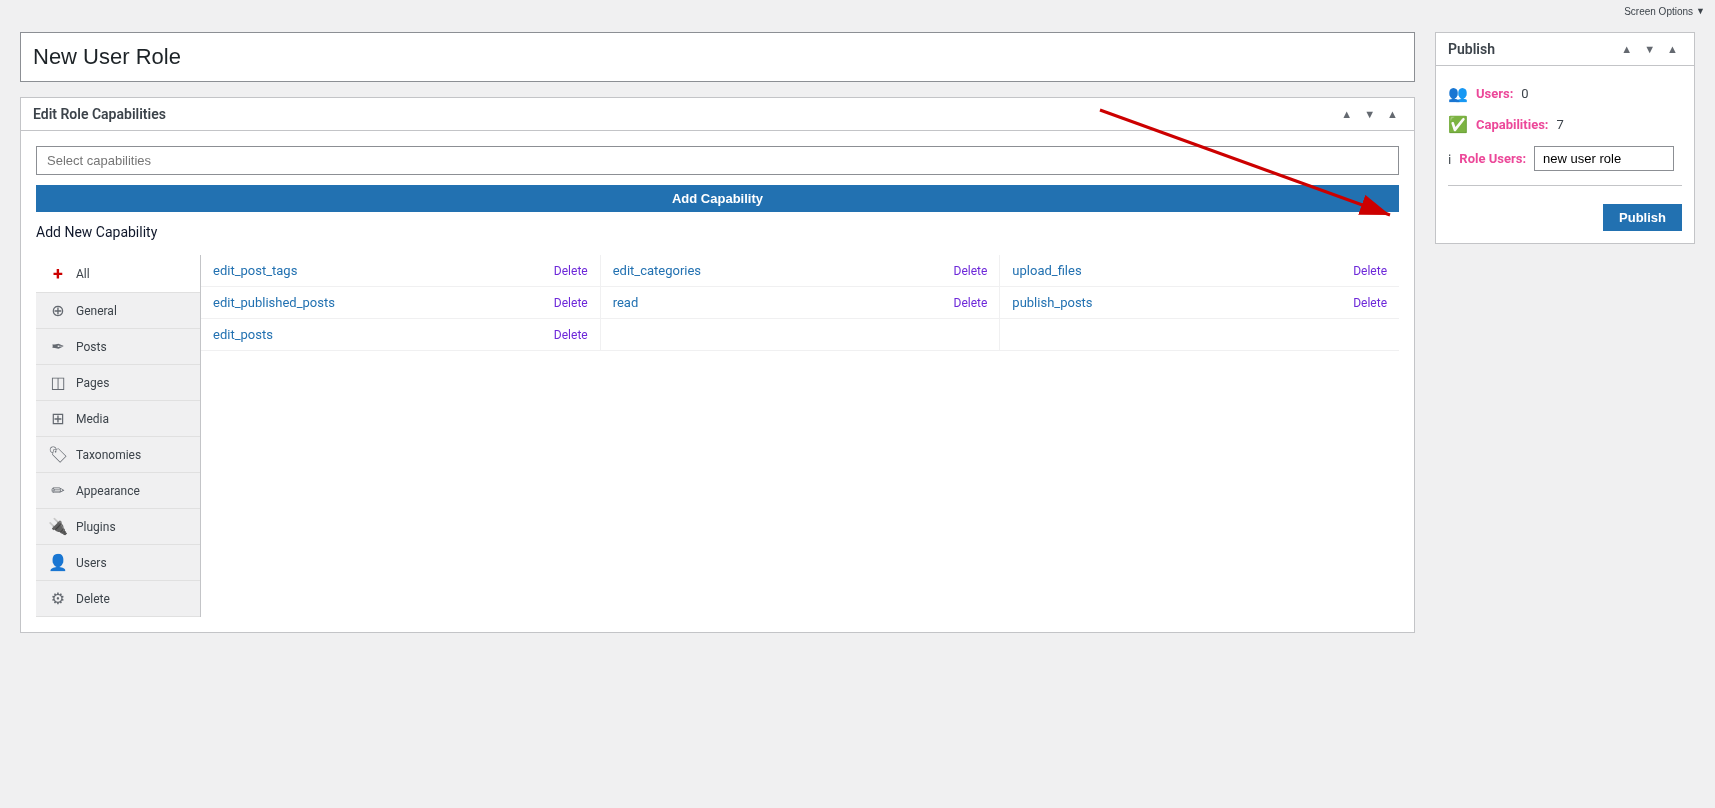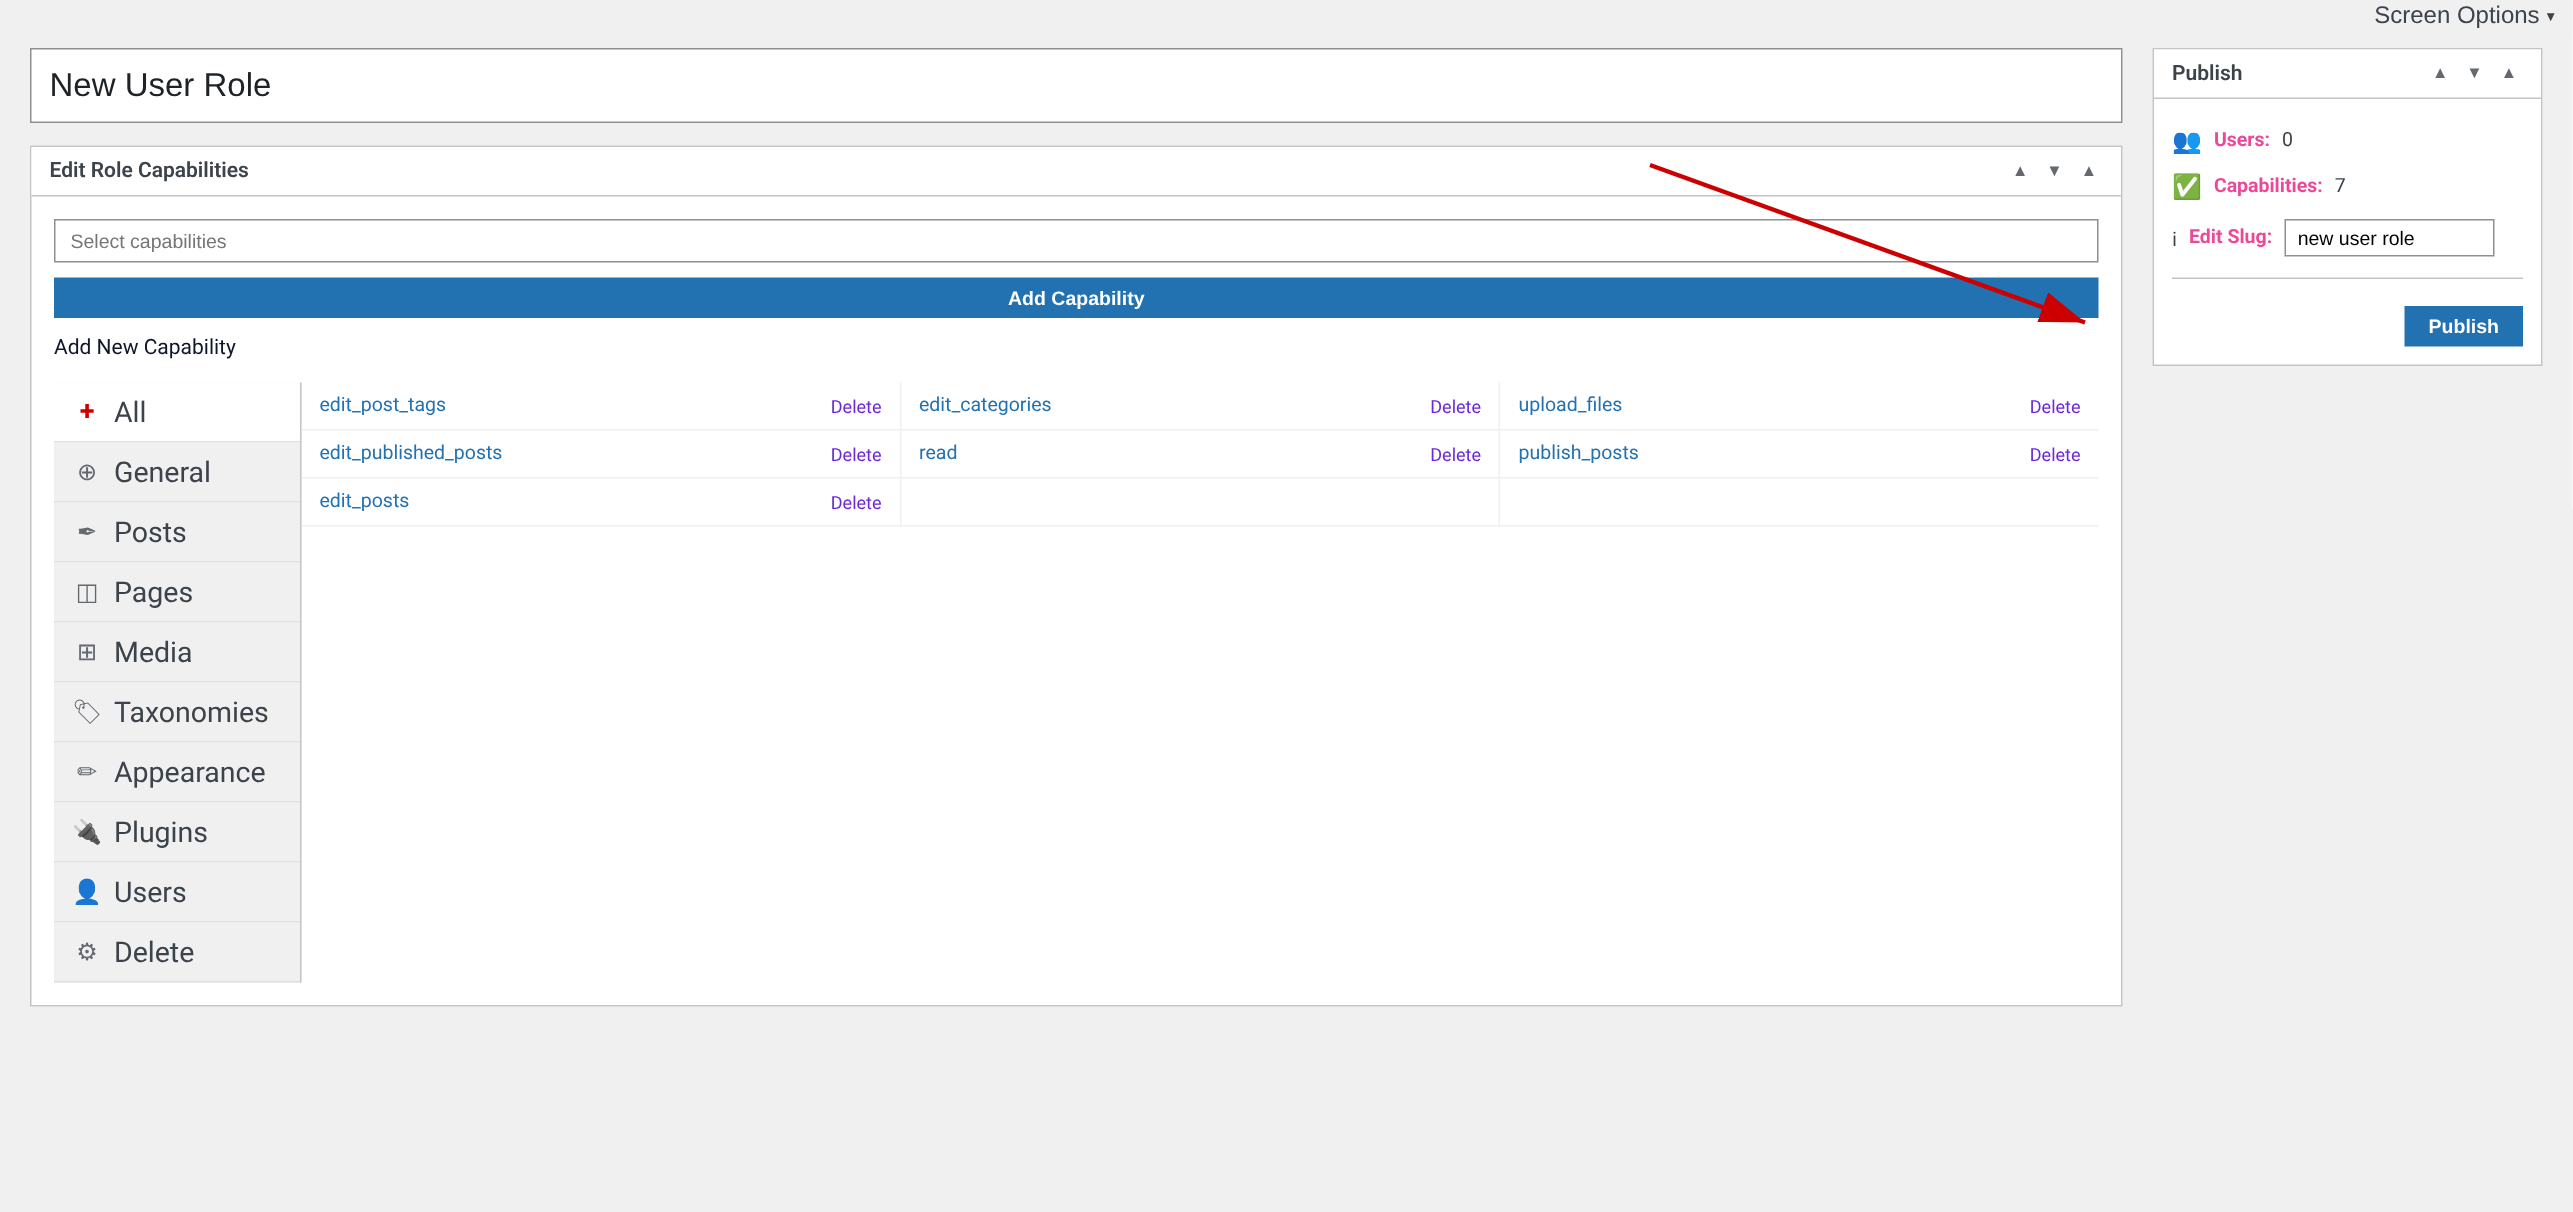--- a/index.html
+++ b/index.html
@@ -15,21 +15,21 @@
       justify-content: flex-end;
       padding: 0 10px;
       background: #f0f0f1;
       height: 22px;
       align-items: center;
     }
 
     .screen-options-btn {
       background: #f0f0f1;
       border: none;
-      font-size: 16px;
+      font-size: 10px;
       color: #3c434a;
       cursor: pointer;
       display: flex;
       align-items: center;
       gap: 3px;
     }
 
     .screen-options-btn::after {
       content: '▼';
       font-size: 9px;
@@ -172,21 +172,21 @@
       text-align: center;
     }
 
     .category-item.all .category-icon {
       color: #cc0000;
       font-weight: bold;
       font-size: 18px;
     }
 
     .category-label {
-      font-size: 19px;
+      font-size: 12px;
       color: #3c434a;
     }
 
     .capabilities-grid {
       flex: 1;
       padding: 0;
     }
 
     .cap-row {
       display: flex;
@@ -431,21 +431,21 @@
           <span class="publish-info-label">Users:</span>
           <span>0</span>
         </div>
         <div class="publish-info-row">
           <span class="info-icon">✅</span>
           <span class="publish-info-label">Capabilities:</span>
           <span>7</span>
         </div>
         <div class="role-slug-row">
           <span class="info-icon">ℹ</span>
-          <span class="publish-info-label">Edit Slug:</span>
+          <span class="publish-info-label">Role Users:</span>
           <input type="text" class="role-slug-input" value="new user role" style="">
         </div>
         <hr class="divider-line">
         <div class="publish-button-row">
           <button class="publish-btn">Publish</button>
         </div>
       </div>
     </div>
   </div>
 </div>

